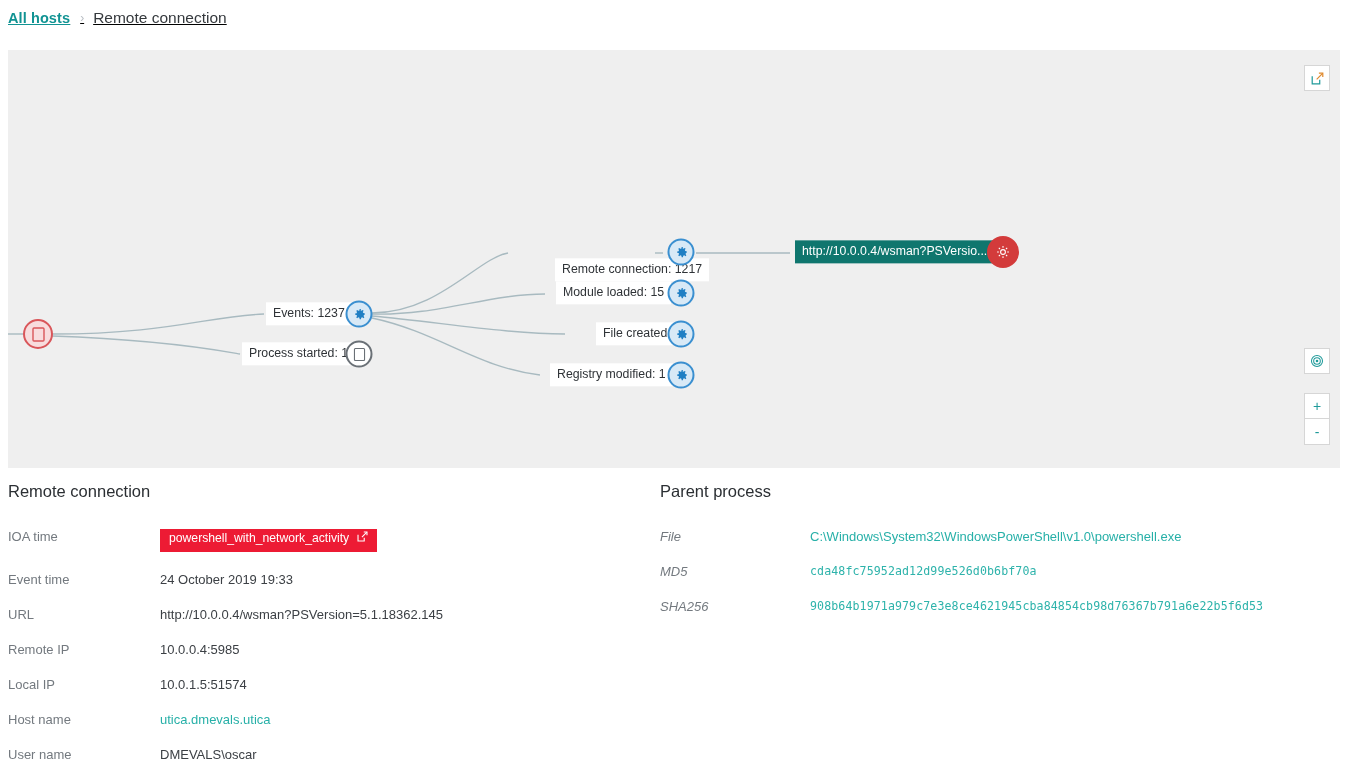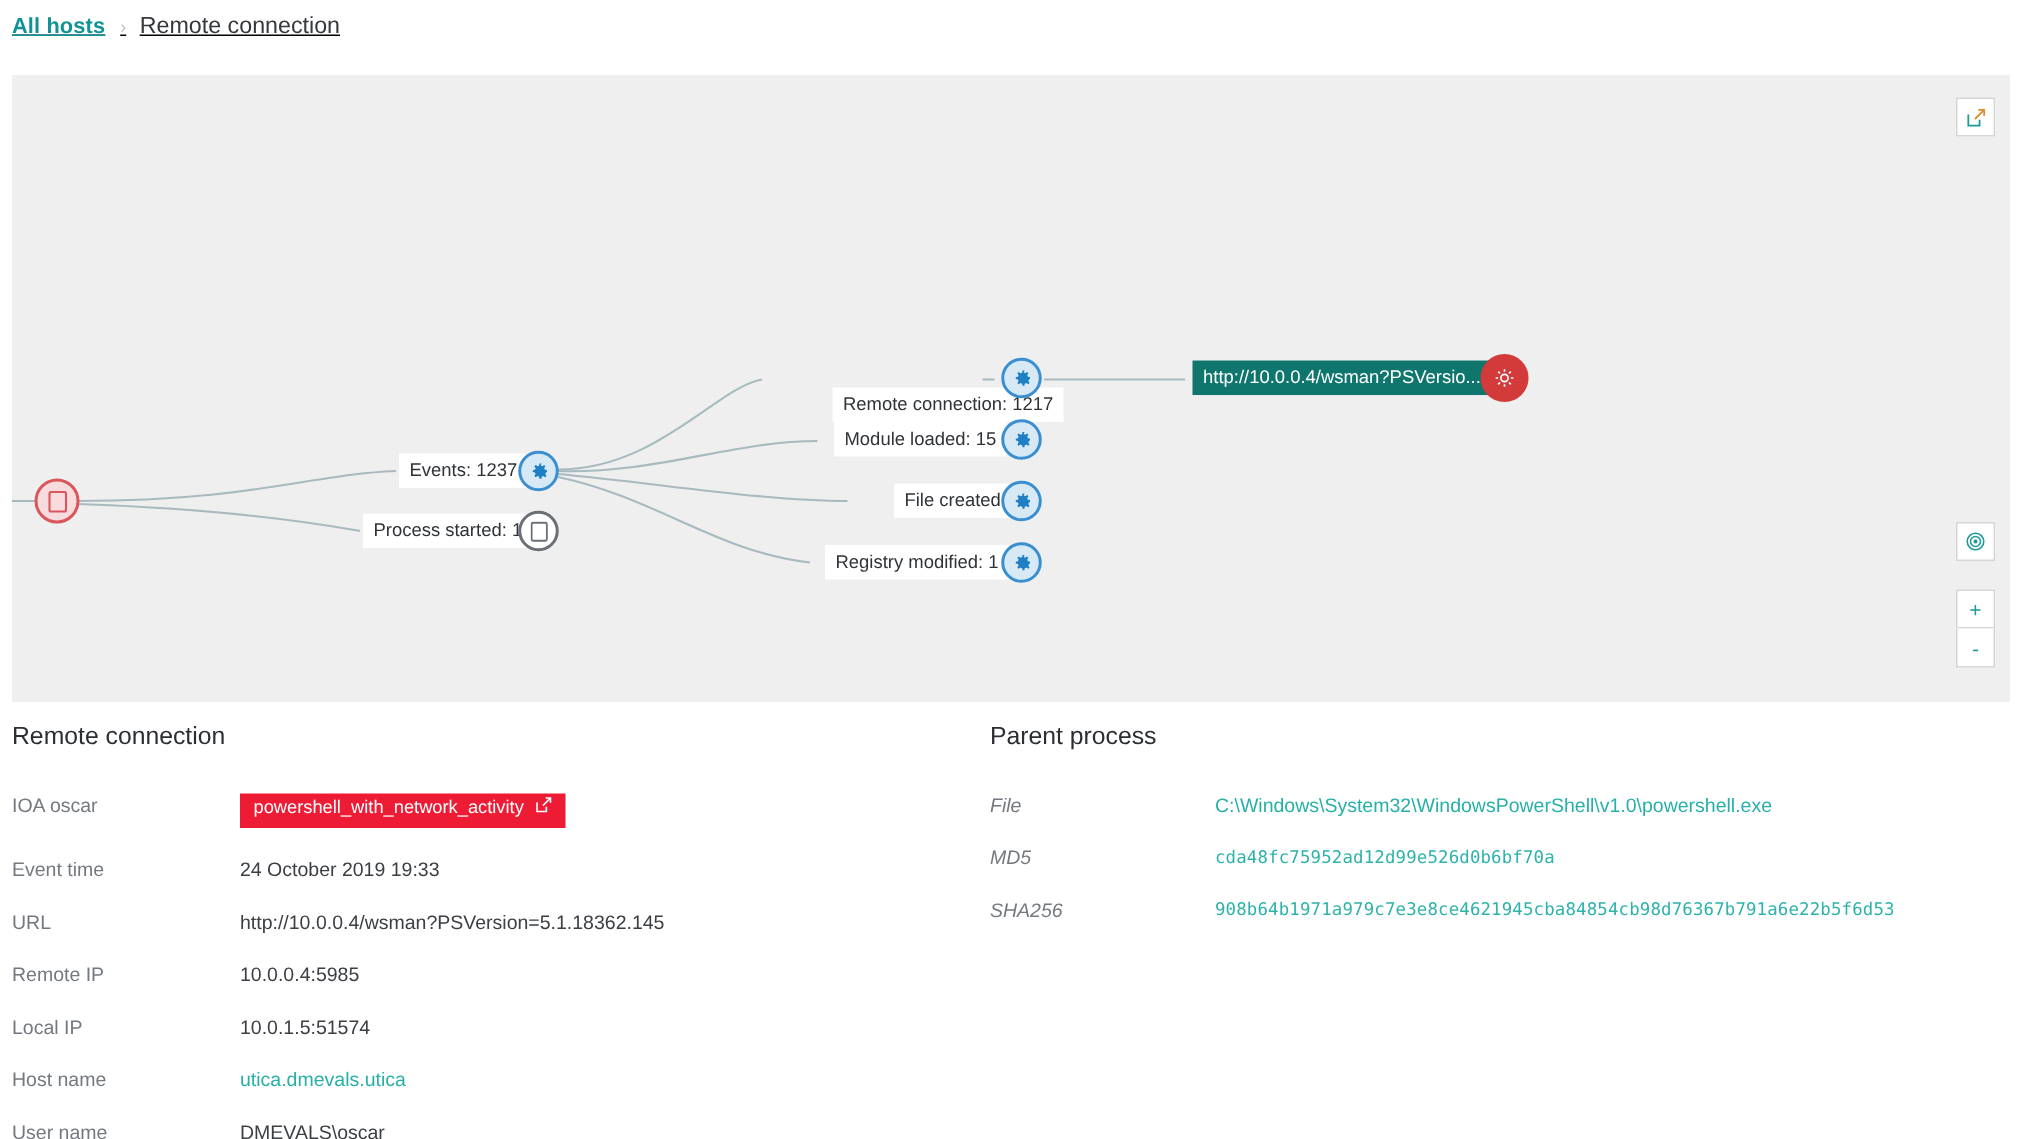--- a/index.html
+++ b/index.html
@@ -247,21 +247,21 @@
     <div class="zbtn">-</div>
   </div>
 </div>
 
 <div class="panels">
 
   <div class="panel panel-left">
     <h2 class="panel-title">Remote connection</h2>
 
     <div class="drow">
-      <div class="dlabel">IOA oscar</div>
+      <div class="dlabel">IOA time</div>
       <div class="dvalue">
         <span class="tag-badge">
           <span>powershell_with_network_activity</span>
           <svg width="11" height="11" viewBox="0 0 14 14">
             <path d="M1.3 4.8v7.9h7.9V8.6" fill="none" stroke="#ffffff" stroke-width="1.4"></path>
             <path d="M6.3 7.7l6.2-6.2" fill="none" stroke="#ffffff" stroke-width="1.4"></path>
             <path d="M8.6 1.3h4.1v4.1" fill="none" stroke="#ffffff" stroke-width="1.4"></path>
           </svg>
         </span>
       </div>

